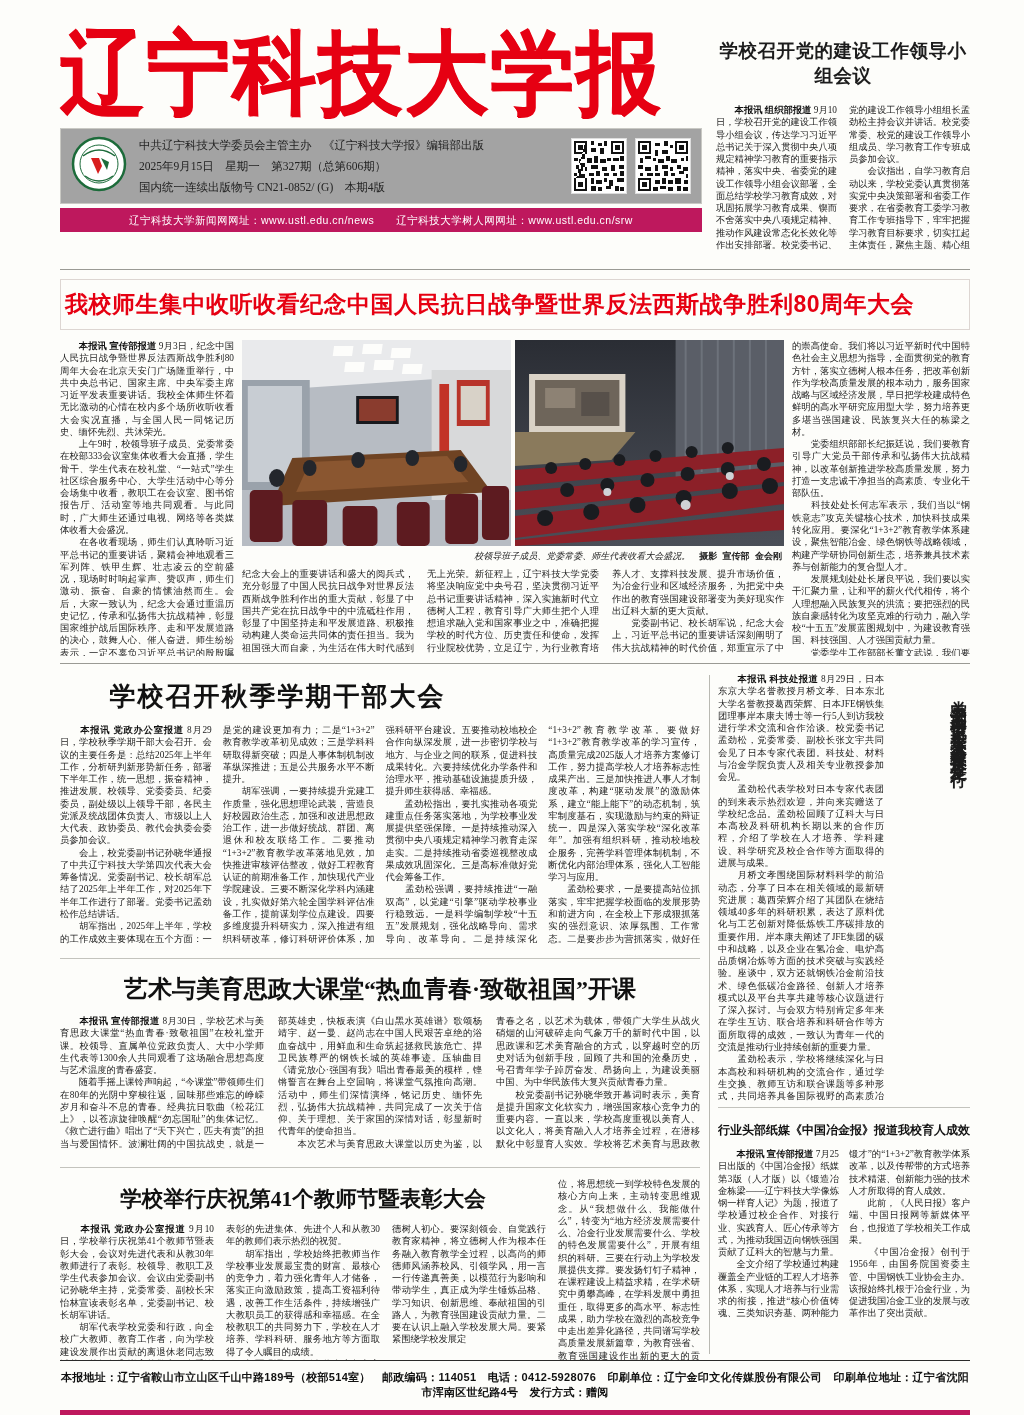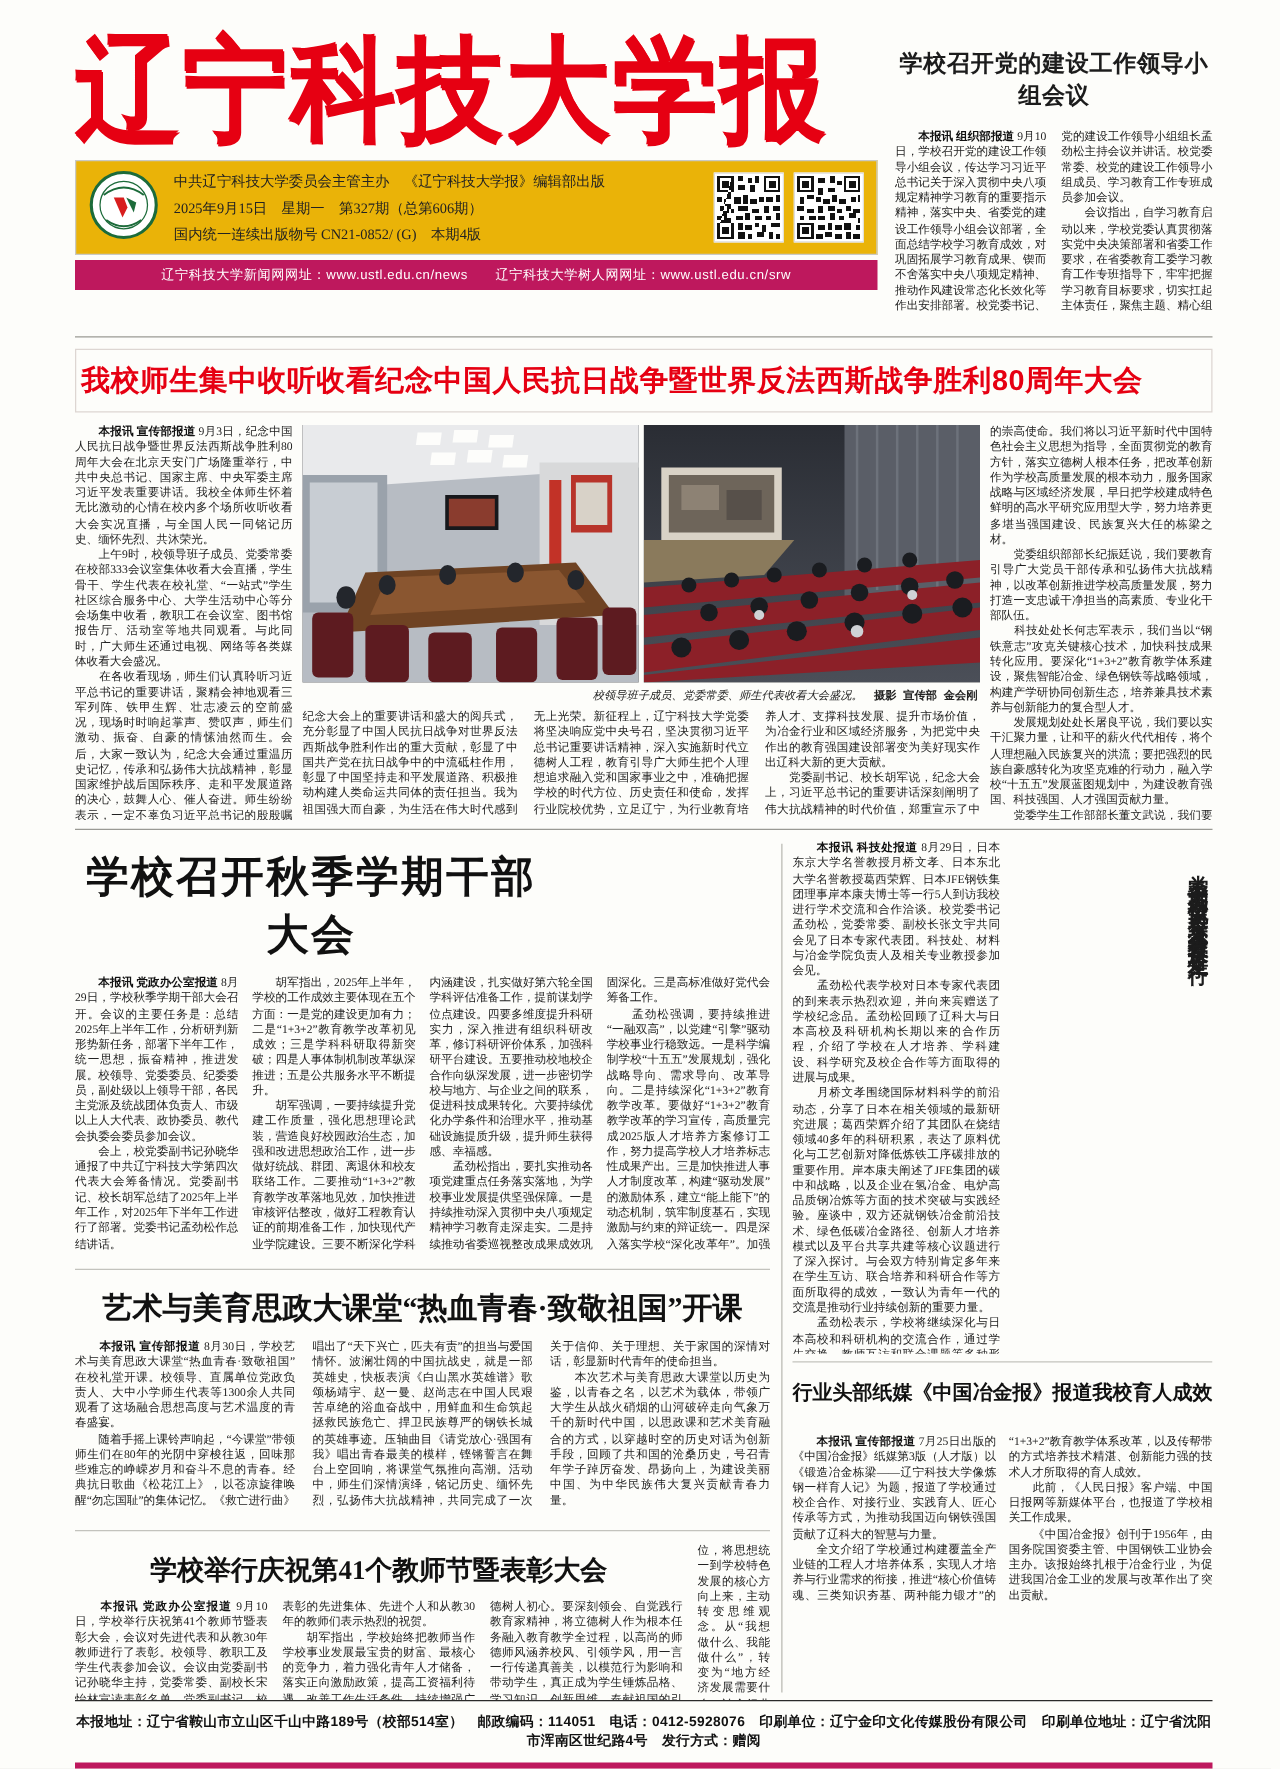--- a/index.html
+++ b/index.html
@@ -12,21 +12,21 @@
   
   .header { display:flex; gap:14px; }
   .mast-left { width:642px; }
   .mast-title {
     font-family:"Liberation Serif","DejaVu Serif",serif;
     font-size:84px; font-weight:900; color:#e60012; line-height:1.05;
     letter-spacing:2px; transform:scaleY(1.08); transform-origin:top left;
     white-space:nowrap; text-shadow:1px 1px 0 #e60012;
   }
   .pub-box {
-    margin-top:14px; border:1px solid #c9c9c4; background:#eab308;
+    margin-top:14px; border:1px solid #c9c9c4; background:#a3a3a3;
     display:flex; align-items:center; gap:12px; padding:8px 10px; height:76px;
   }
   .pub-lines { flex:1; display:flex; flex-direction:column; gap:6px; font-size:11.5px; color:#222; }
   .qr-wrap { display:flex; gap:8px; }
   .qr { width:56px; height:56px; background:#fff; border:1px solid #ddd; }
   .green-bar {
     margin-top:4px; background:#be185d; color:#fff; font-size:10.5px;
     height:24px; line-height:24px; text-align:center; letter-spacing:.5px;
     font-family:"Liberation Sans","DejaVu Sans",sans-serif;
   }
@@ -61,39 +61,39 @@
   .threecol { column-count:3; column-gap:13px; height:92px; overflow:hidden; }
   
   .lower { display:flex; flex:1; margin-top:2px; overflow:hidden; }
   .left-main { width:678px; display:flex; flex-direction:column; }
   .rail-divider { width:1px; background:#b9b9b2; margin:2px 8px 6px 9px; }
   .right-rail { flex:1; display:flex; flex-direction:column; }
   .sec-title {
     font-family:"Liberation Serif","DejaVu Serif",serif; font-weight:900;
     text-align:center; color:#111; letter-spacing:2px;
   }
-  .cadre-title { font-size:34px; width:68%; margin:6px 0 10px; }
+  .cadre-title { font-size:26px; width:68%; margin:6px 0 10px; }
   .fourcol { column-count:4; column-gap:11px; height:228px; overflow:hidden; }
   .art-title { font-size:24px; margin:8px 0 10px; letter-spacing:0; }
   .threecol-wide { column-count:3; column-gap:14px; height:146px; overflow:hidden; }
   .teachers { display:flex; gap:12px; flex:1; overflow:hidden; }
   .teachers-left { width:486px; display:flex; flex-direction:column; }
   .teachers-title { font-size:21.5px; margin:10px 0 10px; letter-spacing:0; }
   .teachers-cols { column-count:3; column-gap:12px; flex:1; overflow:hidden; }
   .teachers-right { flex:1; padding-top:4px; overflow:hidden; }
   
   .japan { display:flex; gap:8px; height:436px; overflow:hidden; }
   .japan-body { width:166px; overflow:hidden; }
   .japan-title {
     flex:1; writing-mode:vertical-rl; font-size:16.5px; font-weight:900;
     letter-spacing:3px; line-height:1.4; text-align:justify; padding-top:14px;
     font-family:"Liberation Serif","DejaVu Serif",serif;
   }
   .media-title {
-    font-size:16px; font-weight:900; margin:8px 0 23px;
+    font-size:12px; font-weight:900; margin:8px 0 9px;
     letter-spacing:0; white-space:nowrap; overflow:hidden;
   }
   .media-cols { column-count:2; column-gap:10px; height:212px; overflow:hidden; }
   
   .footer {
     margin-top:auto; border-top:1.5px solid #2a2a2a; border-bottom:5px solid #be185d;
     padding:9px 0 10px; text-align:center; font-size:11px; font-weight:bold;
     letter-spacing:.3px; color:#111;
     font-family:"Liberation Sans","DejaVu Sans",sans-serif;
   }

